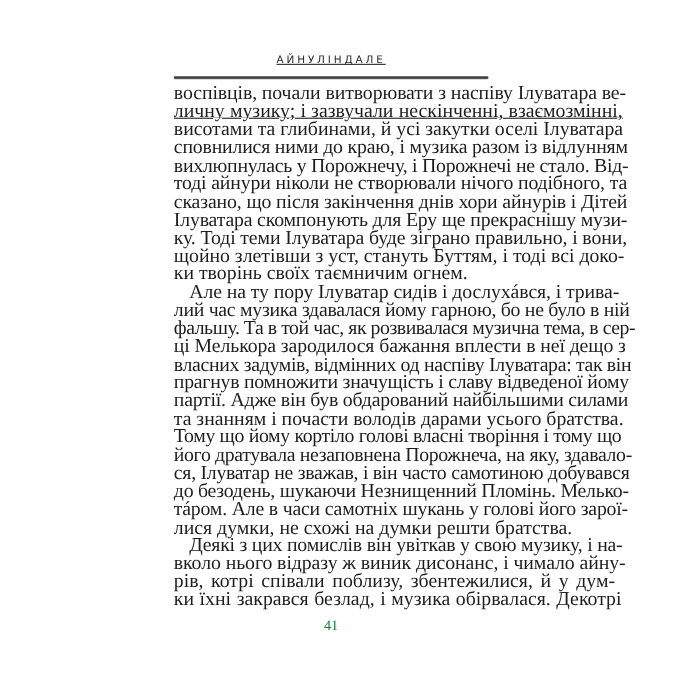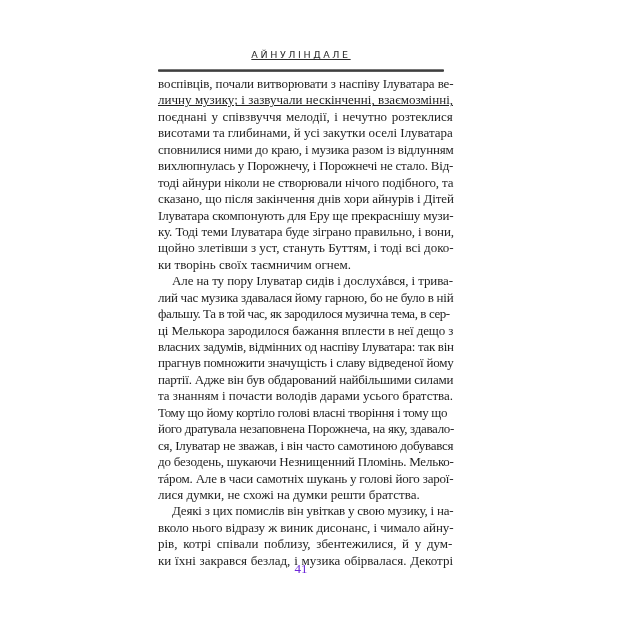--- a/index.html
+++ b/index.html
@@ -12,55 +12,54 @@
     font-family: "DejaVu Sans", "Liberation Sans", sans-serif;
     font-size:9.5px; letter-spacing:2.6px; color:#2a2a2a;text-decoration:underline;
   }
   .rule {
     position:absolute; left:158px; width:286px; top:69px; height:3px;
     background: linear-gradient(180deg, #9a9a9a 0%, #3a3a3a 45%, #6a6a6a 100%);
     border-radius:1px;
   }
   .text-block {
     position:absolute; left:158px; width:286px; top:76px;
-    font-size:13px; line-height:16.45px;
+    font-size:18px; line-height:16.45px;
   }
   .line {
     display:block; white-space:nowrap; text-align:justify; text-align-last:justify;
     height:16.45px; overflow:visible;
   }
   .line.last { text-align-last:left; }
   .line.indent { padding-left:14px; }
   .page-number {
     position:absolute; left:158px; width:286px; top:561px; text-align:center;
-    font-size:13px; color:#6d28d9;
+    font-size:13px; color:#15803d;
   }
 </style>
 </head>
 <body>
 
 <div>
   <div class="running-head">АЙНУЛІНДАЛЕ</div>
   <div class="rule"></div>
   <div class="text-block" id="text-block">
       <span class="line" style="letter-spacing: -0.0943396px; text-align: left; text-align-last: left;">воспівців, почали витворювати з наспіву Ілуватара ве-</span>
       <span class="line" style="word-spacing: 0.2px; text-align: right; text-align-last: left; text-decoration: underline;">личну музику; і зазвучали нескінченні, взаємозмінні,</span>
-      <span class="line" style="word-spacing: 1.33333px; text-align: left; text-align-last: left;">поєднані у співзвуччя мелодії, і нечутно розтеклися</span>
       <span class="line" style="letter-spacing: -0.0192308px; text-align: left; text-align-last: left;">висотами та глибинами, й усі закутки оселі Ілуватара</span>
       <span class="line" style="letter-spacing: -0.173077px; text-align: left; text-align-last: left;">сповнилися ними до краю, і музика разом із відлунням</span>
       <span class="line" style="letter-spacing: -0.230769px; text-align: left; text-align-last: left;">вихлюпнулась у Порожнечу, і Порожнечі не стало. Від-</span>
       <span class="line" style="letter-spacing: -0.150943px; text-align: left; text-align-last: left;">тоді айнури ніколи не створювали нічого подібного, та</span>
       <span class="line" style="letter-spacing: -0.12963px; text-align: left; text-align-last: left;">сказано, що після закінчення днів хори айнурів і Дітей</span>
       <span class="line" style="letter-spacing: -0.16px; text-align: left; text-align-last: left;">Ілуватара скомпонують для Еру ще прекраснішу музи-</span>
       <span class="line" style="letter-spacing: -0.109091px; text-align: left; text-align-last: left;">ку. Тоді теми Ілуватара буде зіграно правильно, і вони,</span>
       <span class="line" style="letter-spacing: -0.0185185px; text-align: left; text-align-last: left;">щойно злетівши з уст, стануть Буттям, і тоді всі доко-</span>
       <span class="line last">ки творінь своїх таємничим огнем.</span>
       <span class="line indent" style="letter-spacing: -0.0961538px; text-align: center; text-align-last: left;">Але на ту пору Ілуватар сидів і дослухáвся, і трива-</span>
       <span class="line" style="letter-spacing: -0.259259px; text-align: left; text-align-last: left;">лий час музика здавалася йому гарною, бо не було в ній</span>
-      <span class="line" style="letter-spacing: -0.421053px; text-align: left; text-align-last: left;">фальшу. Та в той час, як зародилося музична тема, в сер-</span>
+      <span class="line" style="letter-spacing: -0.421053px; text-align: left; text-align-last: left;">фальшу. Та в той час, як розвивалася музична тема, в сер-</span>
       <span class="line" style="letter-spacing: -0.0980392px; text-align: left; text-align-last: left;">ці Мелькора зародилося бажання вплести в неї дещо з</span>
       <span class="line" style="letter-spacing: -0.303571px; text-align: left; text-align-last: left;">власних задумів, відмінних од наспіву Ілуватара: так він</span>
       <span class="line" style="letter-spacing: -0.230769px; text-align: left; text-align-last: left;">прагнув помножити значущість і славу відведеної йому</span>
       <span class="line" style="letter-spacing: -0.215686px; text-align: left; text-align-last: left;">партії. Адже він був обдарований найбільшими силами</span>
       <span class="line" style="letter-spacing: -0.0192308px; text-align: left; text-align-last: left;">та знанням і почасти володів дарами усього братства.</span>
       <span class="line" style="letter-spacing: -0.314815px; text-align: left; text-align-last: left;">Тому що йому кортіло голові власні творіння і тому що</span>
       <span class="line" style="letter-spacing: -0.314815px; text-align: left; text-align-last: left;">його дратувала незаповнена Порожнеча, на яку, здавало-</span>
       <span class="line" style="letter-spacing: -0.254545px; text-align: left; text-align-last: left;">ся, Ілуватар не зважав, і він часто самотиною добувався</span>
       <span class="line" style="letter-spacing: -0.22449px; text-align: left; text-align-last: left;">до безодень, шукаючи Незнищенний Пломінь. Мелько-</span>
       <span class="line" style="letter-spacing: -0.185185px; text-align: right; text-align-last: left;">тáром. Але в часи самотніх шукань у голові його зарої-</span>

